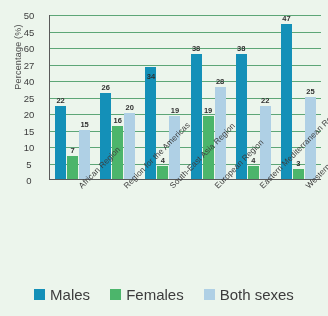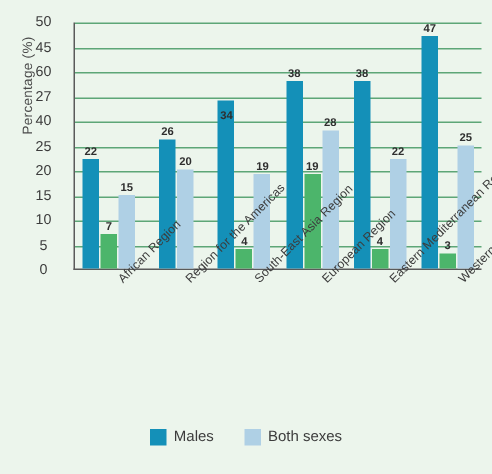--- a/index.html
+++ b/index.html
@@ -158,21 +158,21 @@
     align-items: center;
     gap: 5px;
   }
   .legend-swatch {
     width: 11px;
     height: 11px;
     display: block;
     flex: 0 0 auto;
   }
   .legend-label {
-    font-size: 10px;
+    font-size: 15px;
     color: #3c3c3c;
     white-space: nowrap;
   }
 </style>
 </head>
 <body>
 
 <div id="chart-root">
 
   <div class="y-axis-title">Percentage (%)</div>
@@ -217,20 +217,24 @@
             <div class="bar" style="height: 49.5px; background: rgb(175, 208, 229);"></div>
             <div class="bar-value" style="bottom: 49.5px;">15</div>
           </div>
         </div>
         <div class="group">
           <div class="bar-wrap">
             <div class="bar" style="height: 85.8px; background: rgb(20, 144, 184);"></div>
             <div class="bar-value" style="bottom: 85.8px; margin-top: 32px;">26</div>
           </div>
           <div class="bar-wrap">
+            <div class="bar" style="height: 52.8px; background: rgb(76, 181, 107);"></div>
+            <div class="bar-value" style="bottom: 52.8px;">16</div>
+          </div>
+          <div class="bar-wrap">
             <div class="bar" style="height: 66px; background: rgb(175, 208, 229);"></div>
             <div class="bar-value" style="bottom: 66px;">20</div>
           </div>
         </div>
         <div class="group">
           <div class="bar-wrap">
             <div class="bar" style="height: 112.2px; background: rgb(20, 144, 184);"></div>
             <div class="bar-value" style="bottom: 97px;">34</div>
           </div>
           <div class="bar-wrap">
@@ -295,18 +299,22 @@
       <div class="x-label" style="left: 209.44px; top: 2px; transform-origin: left top;">Eastern Mediterranean Region</div>
       <div class="x-label" style="left: 254.773px; top: 2px; transform-origin: left top;">Western Pacific Region</div>
     </div>
 
   <div class="legend" id="legend-layer">
       <div class="legend-item">
         <span class="legend-swatch" style="background: rgb(20, 144, 184);"></span>
         <span class="legend-label">Males</span>
       </div>
       <div class="legend-item">
+        <span class="legend-swatch" style="background: rgb(76, 181, 107);"></span>
+        <span class="legend-label">Females</span>
+      </div>
+      <div class="legend-item">
         <span class="legend-swatch" style="background: rgb(175, 208, 229);"></span>
         <span class="legend-label">Both sexes</span>
       </div>
     </div>
 
 </div>
 
 </body></html>

